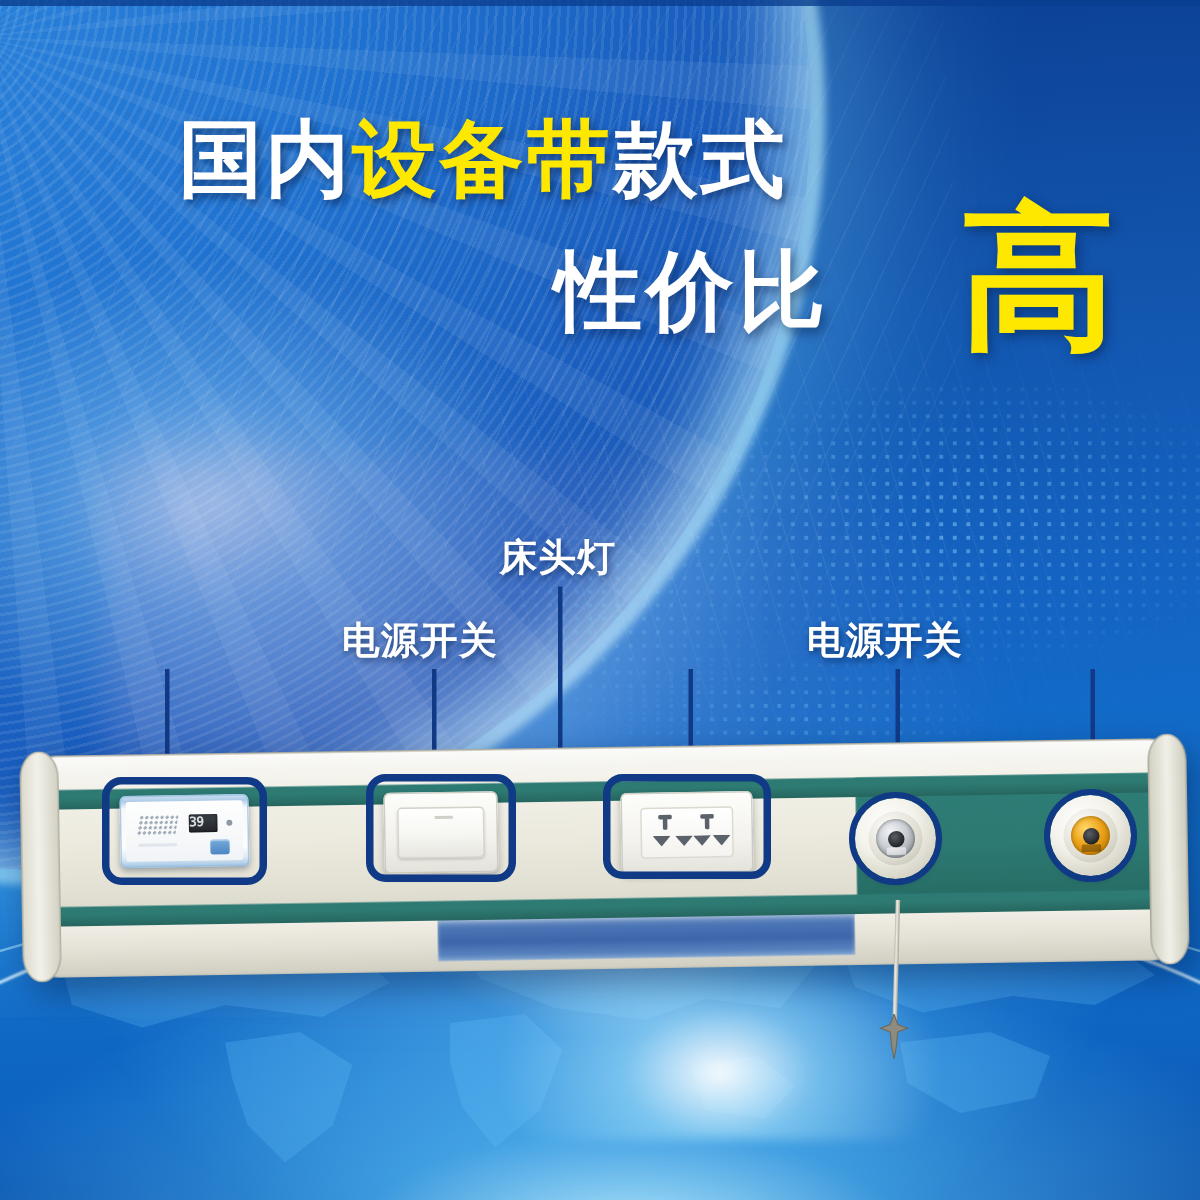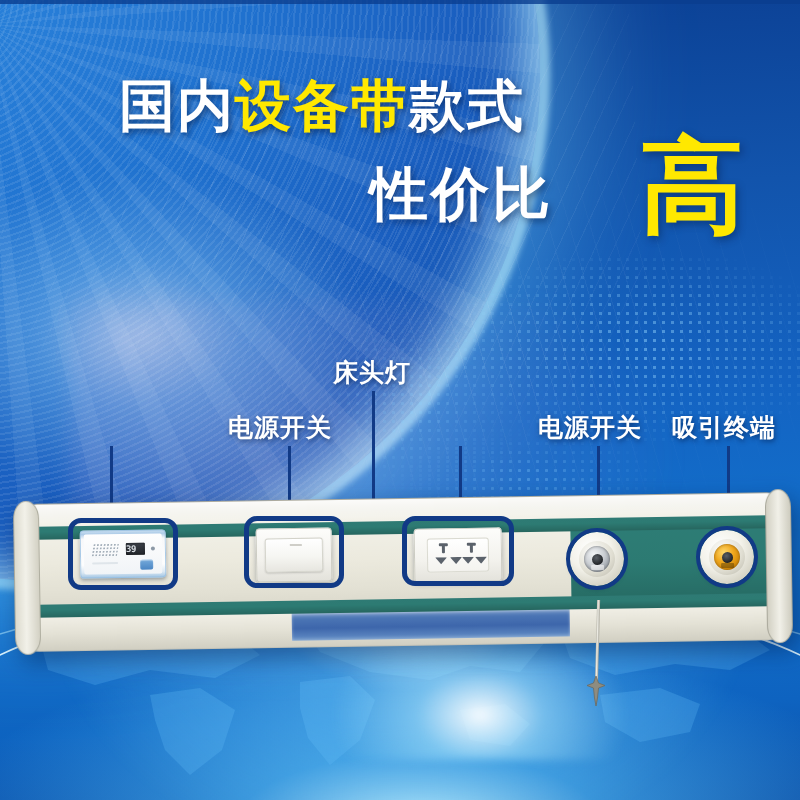--- a/index.html
+++ b/index.html
@@ -356,21 +356,20 @@
     <div class="hl-row1"><span class="w">国内</span><span class="y">设备带</span><span class="w">款式</span></div>
     <div class="hl-row2">
       <span class="hl-mid">性价比</span>
       <span class="hl-big">高</span>
     </div>
   </div>
 
   <div class="callout" style="left:228px;top:415px;">电源开关</div>
   <div class="callout" style="left:333px;top:360px;">床头灯</div>
   <div class="callout" style="left:538px;top:415px;">电源开关</div>
-  <div class="callout" style="left:672px;top:415px;">吸引终端</div>
 
   <div class="leader" style="left:110px;top:446px;height:82px;"></div>
   <div class="leader" style="left:288px;top:446px;height:80px;"></div>
   <div class="leader" style="left:372px;top:391px;height:217px;"></div>
   <div class="leader" style="left:459px;top:446px;height:78px;"></div>
   <div class="leader" style="left:597px;top:446px;height:84px;"></div>
   <div class="leader" style="left:727px;top:446px;height:84px;"></div>
 
   <div class="panel-wrap">
     <div class="panel">

